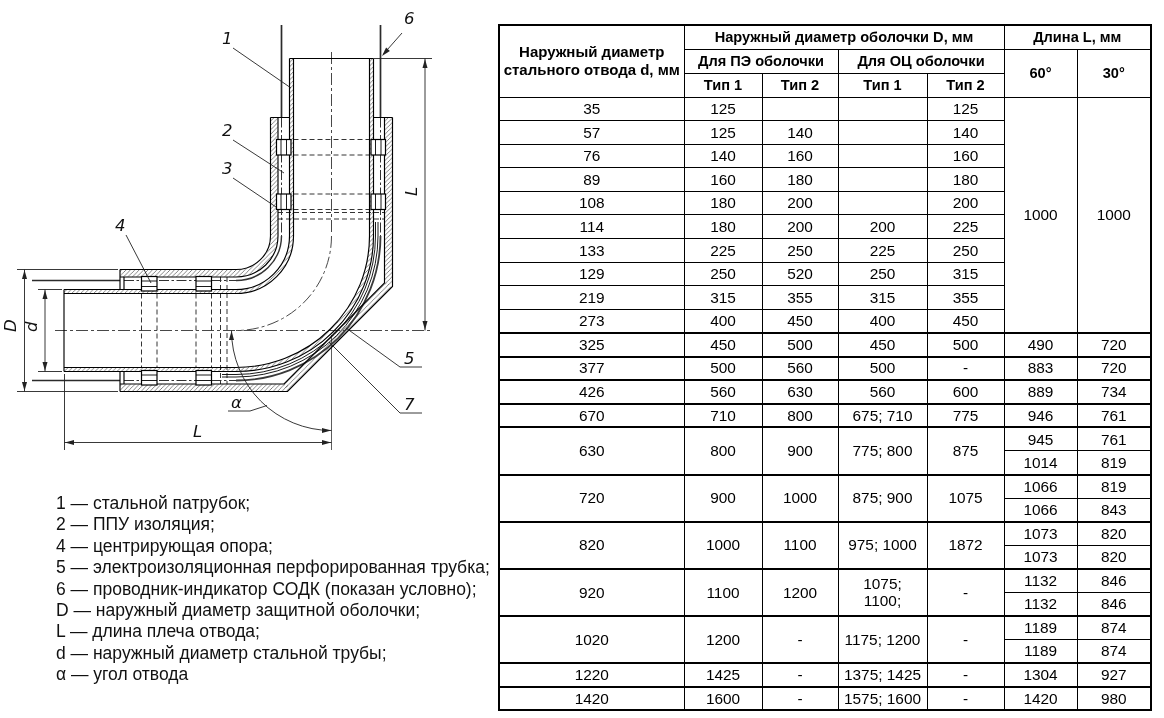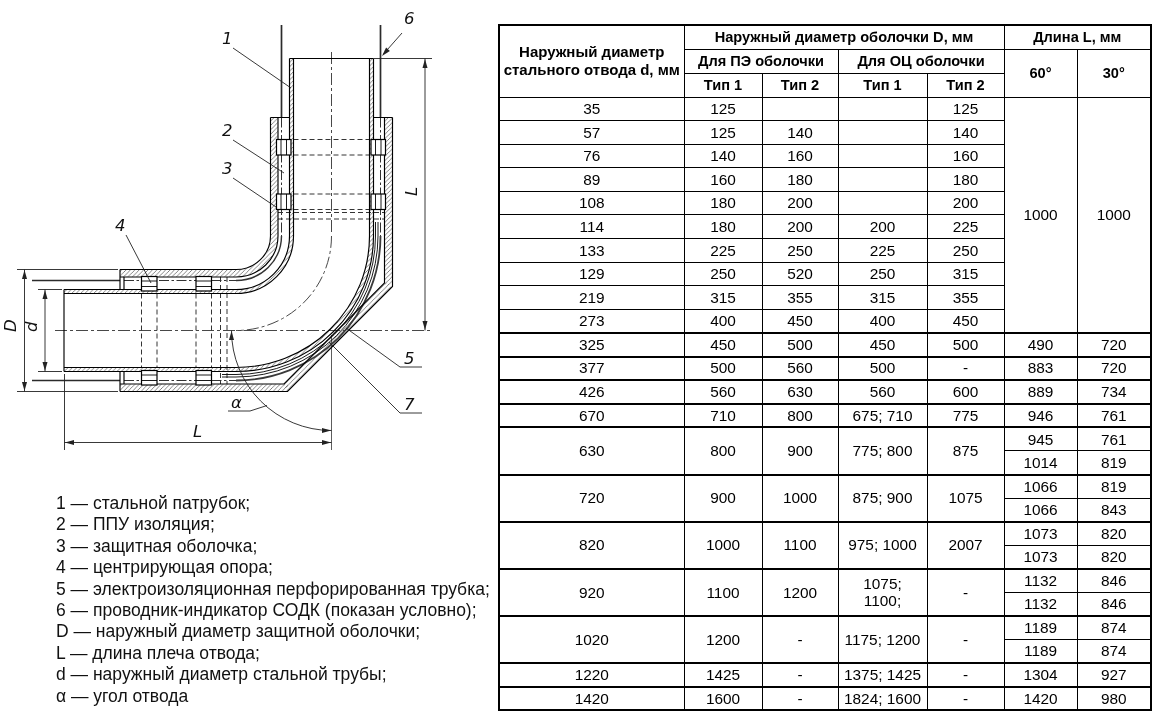--- a/index.html
+++ b/index.html
@@ -153,21 +153,20 @@
       <text x="16" y="332" transform="rotate(-90 16 332)">D</text>
       <text x="37" y="332" transform="rotate(-90 37 332)">d</text>
       <text x="193" y="437">L</text>
       <text x="231" y="408">α</text>
     </g>
   </svg>
 
   <div id="legend">
       <div class="lg-line">1 — стальной патрубок;</div>
       <div class="lg-line">2 — ППУ изоляция;</div>
-      <div class="lg-line">3 — защитная оболочка;</div>
       <div class="lg-line">4 — центрирующая опора;</div>
       <div class="lg-line">5 — электроизоляционная перфорированная трубка;</div>
       <div class="lg-line">6 — проводник-индикатор СОДК (показан условно);</div>
       <div class="lg-line">D — наружный диаметр защитной оболочки;</div>
       <div class="lg-line">L — длина плеча отвода;</div>
       <div class="lg-line">d — наружный диаметр стальной трубы;</div>
       <div class="lg-line">α — угол отвода</div>
     </div>
 
   <div id="tbl-wrap">
@@ -334,21 +333,21 @@
           </tr>
           <tr class="sub">
             <td>1066</td>
             <td>843</td>
           </tr>
           <tr class="gb">
             <td rowspan="2">820</td>
             <td rowspan="2">1000</td>
             <td rowspan="2">1100</td>
             <td rowspan="2">975; 1000</td>
-            <td rowspan="2">2007</td>
+            <td rowspan="2">1872</td>
             <td>1073</td>
             <td>820</td>
           </tr>
           <tr class="sub">
             <td>1073</td>
             <td>820</td>
           </tr>
           <tr class="gb">
             <td rowspan="2">920</td>
             <td rowspan="2">1100</td>
@@ -382,21 +381,21 @@
             <td>-</td>
             <td>1375; 1425</td>
             <td>-</td>
             <td>1304</td>
             <td>927</td>
           </tr>
           <tr class="gb">
             <td>1420</td>
             <td>1600</td>
             <td>-</td>
-            <td>1824; 1600</td>
+            <td>1575; 1600</td>
             <td>-</td>
             <td>1420</td>
             <td>980</td>
           </tr>
         </tbody>
     </table>
   </div>
 </div>
 
 </body></html>

